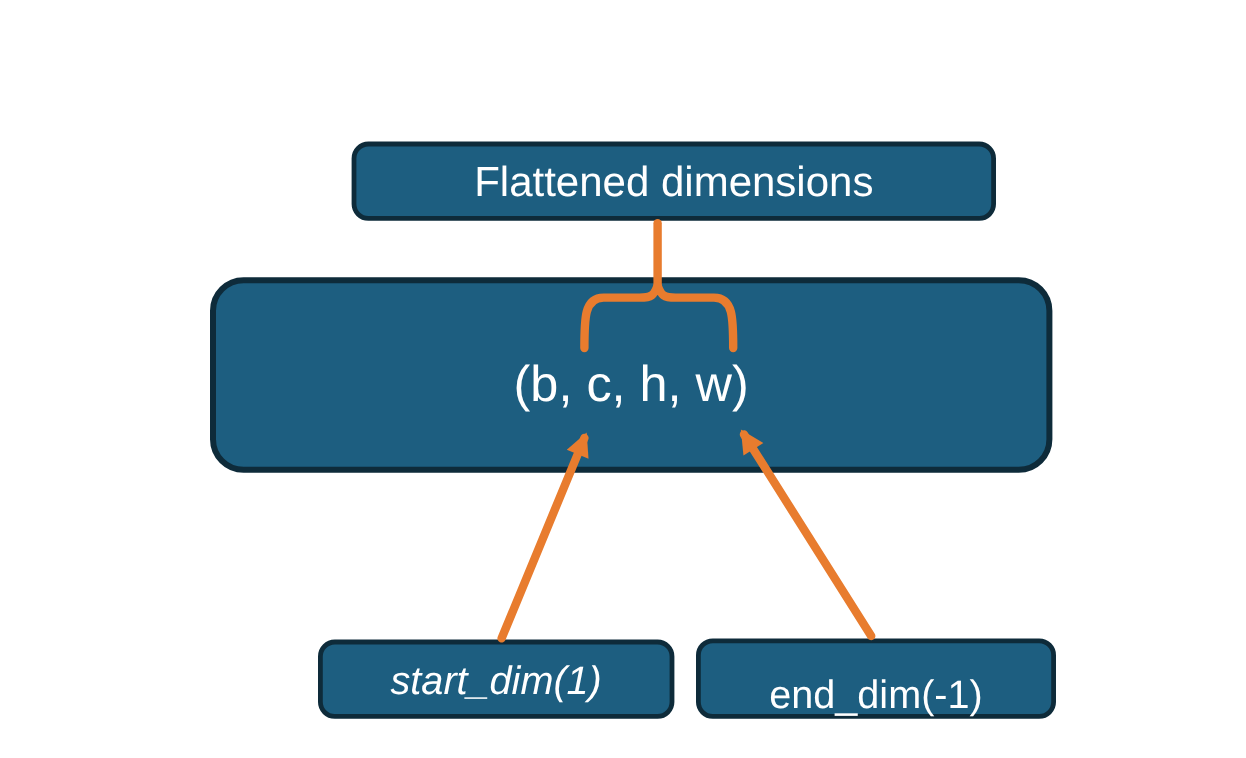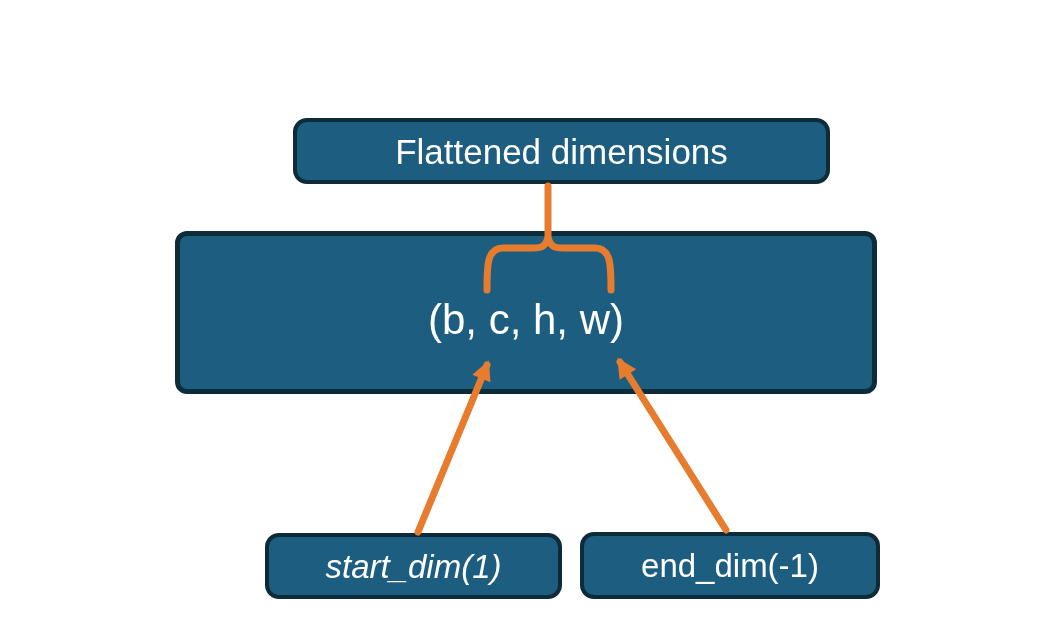--- a/index.html
+++ b/index.html
@@ -29,37 +29,38 @@
   }
   .node-flattened {
     left: 293px; top: 99px;
     width: 537px; height: 66px;
     border-radius: 14px;
     font-size: 35px;
   }
   .node-tuple {
     left: 175px; top: 212px;
     width: 702px; height: 163px;
-    border-radius: 12px;
+    border-radius: 28px;
     border-width: 5px;
     font-size: 42px;
     padding-top: 14px; 
   }
   .node-start {
     left: 265px; top: 514px;
     width: 297px; height: 66px;
     border-radius: 14px;
     font-size: 33px;
     font-style: italic;
   }
   .node-end {
     left: 580px; top: 513px;
     width: 300px; height: 67px;
     border-radius: 14px;
     font-size: 33px;
+    align-items: flex-end;
   }
   .overlay {
     position: absolute;
     left: 0; top: 0;
     width: 1038px;
     height: 632px;
     pointer-events: none;
   }
   .connector {
     stroke: var(--accent, #e87c2e);

